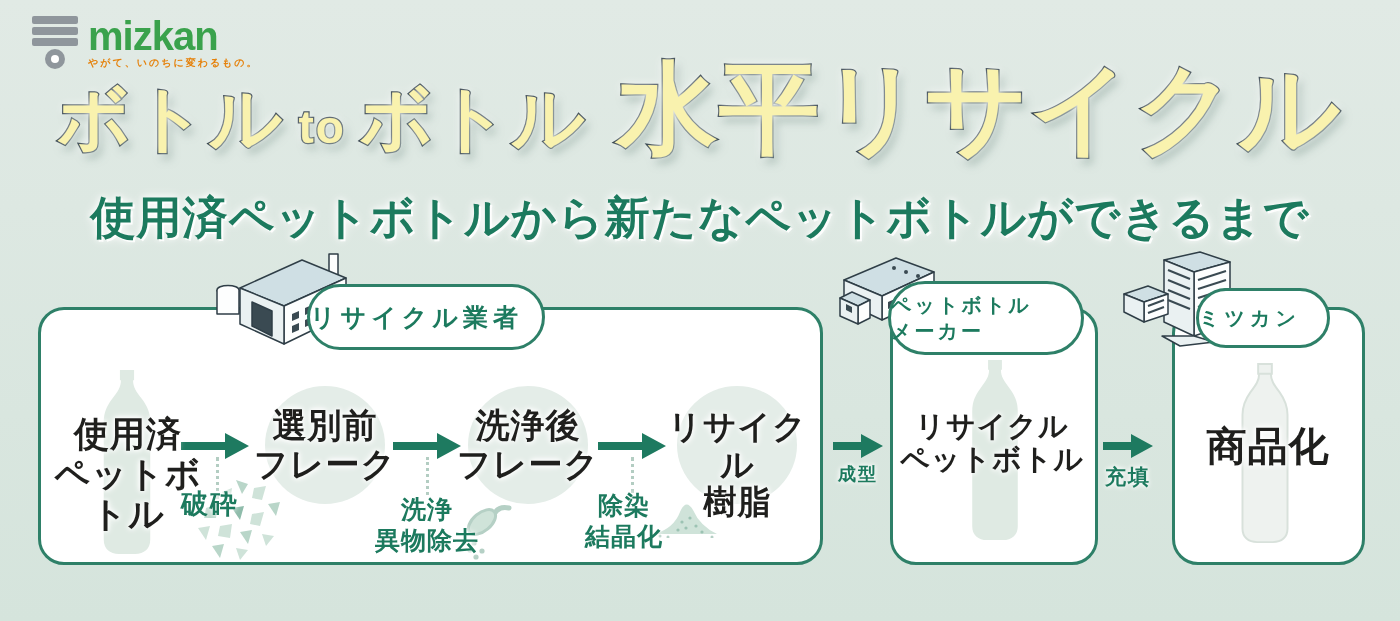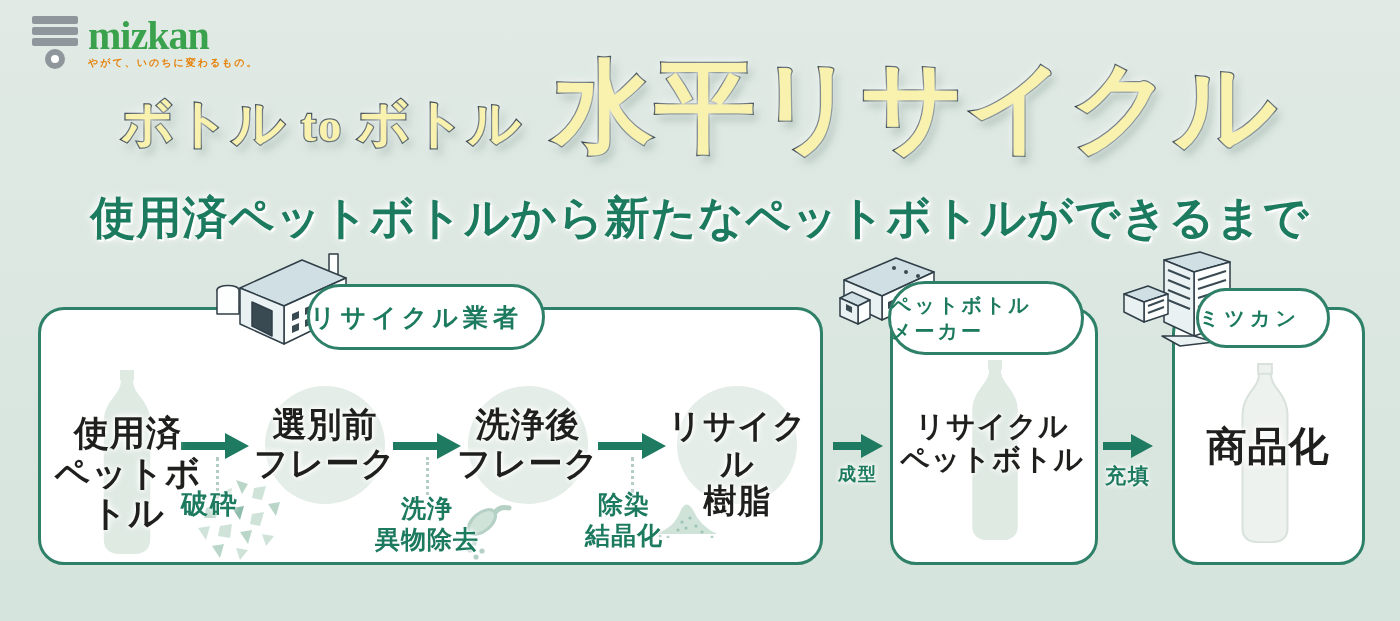--- a/index.html
+++ b/index.html
@@ -1,40 +1,40 @@
 <!DOCTYPE html>
 <html><head>
 <meta charset="utf-8">
 <style>
   html,body{margin:0;padding:0;}
   .canvas{
     position:relative;width:1400px;height:621px;overflow:hidden;
     background:linear-gradient(#e1eae5,#d5e4dc);
-    font-family:Liberation Serif, serif;
+    font-family:Liberation Sans, sans-serif;
   }
   .abs{position:absolute;}
 
   
   .mark-bar{width:46px;height:8px;background:#8f969c;border-radius:2px;margin-bottom:3px;}
   .mark-ring{width:20px;height:20px;background:#8f969c;border-radius:50%;margin:0 auto;position:relative;}
   .mark-ring::after{content:"";position:absolute;left:6px;top:6px;width:8px;height:8px;background:#fff;border-radius:50%;}
   .brand{font-size:40px;font-weight:800;color:#3aa24c;letter-spacing:-1px;line-height:1;}
   .tagline{font-size:10px;font-weight:700;color:#e5820c;letter-spacing:2px;margin-top:0;}
 
   
   .title-row{
     left:0;top:58px;width:1400px;display:flex;justify-content:center;align-items:baseline;gap:14px;
   }
   .t{
     font-weight:900;color:#f9f2ae;
     -webkit-text-stroke:2.5px #22313c;paint-order:stroke fill;
     text-shadow:0 0 10px rgba(255,255,255,.9),4px 6px 8px rgba(130,155,145,.55);
     letter-spacing:2px;line-height:1;
   }
-  .t-med{font-size:52px;}
+  .t-med{font-size:72px;}
   .t-to{font-size:46px;}
   .t-big{font-size:100px;}
 
   .subtitle{
     left:0;top:188px;width:1400px;text-align:center;
     font-size:45px;font-weight:900;color:#1c7a5e;letter-spacing:1px;
     text-shadow:0 0 6px #fff,0 0 12px #fff,2px 2px 0 rgba(255,255,255,.9);
   }
 
   

